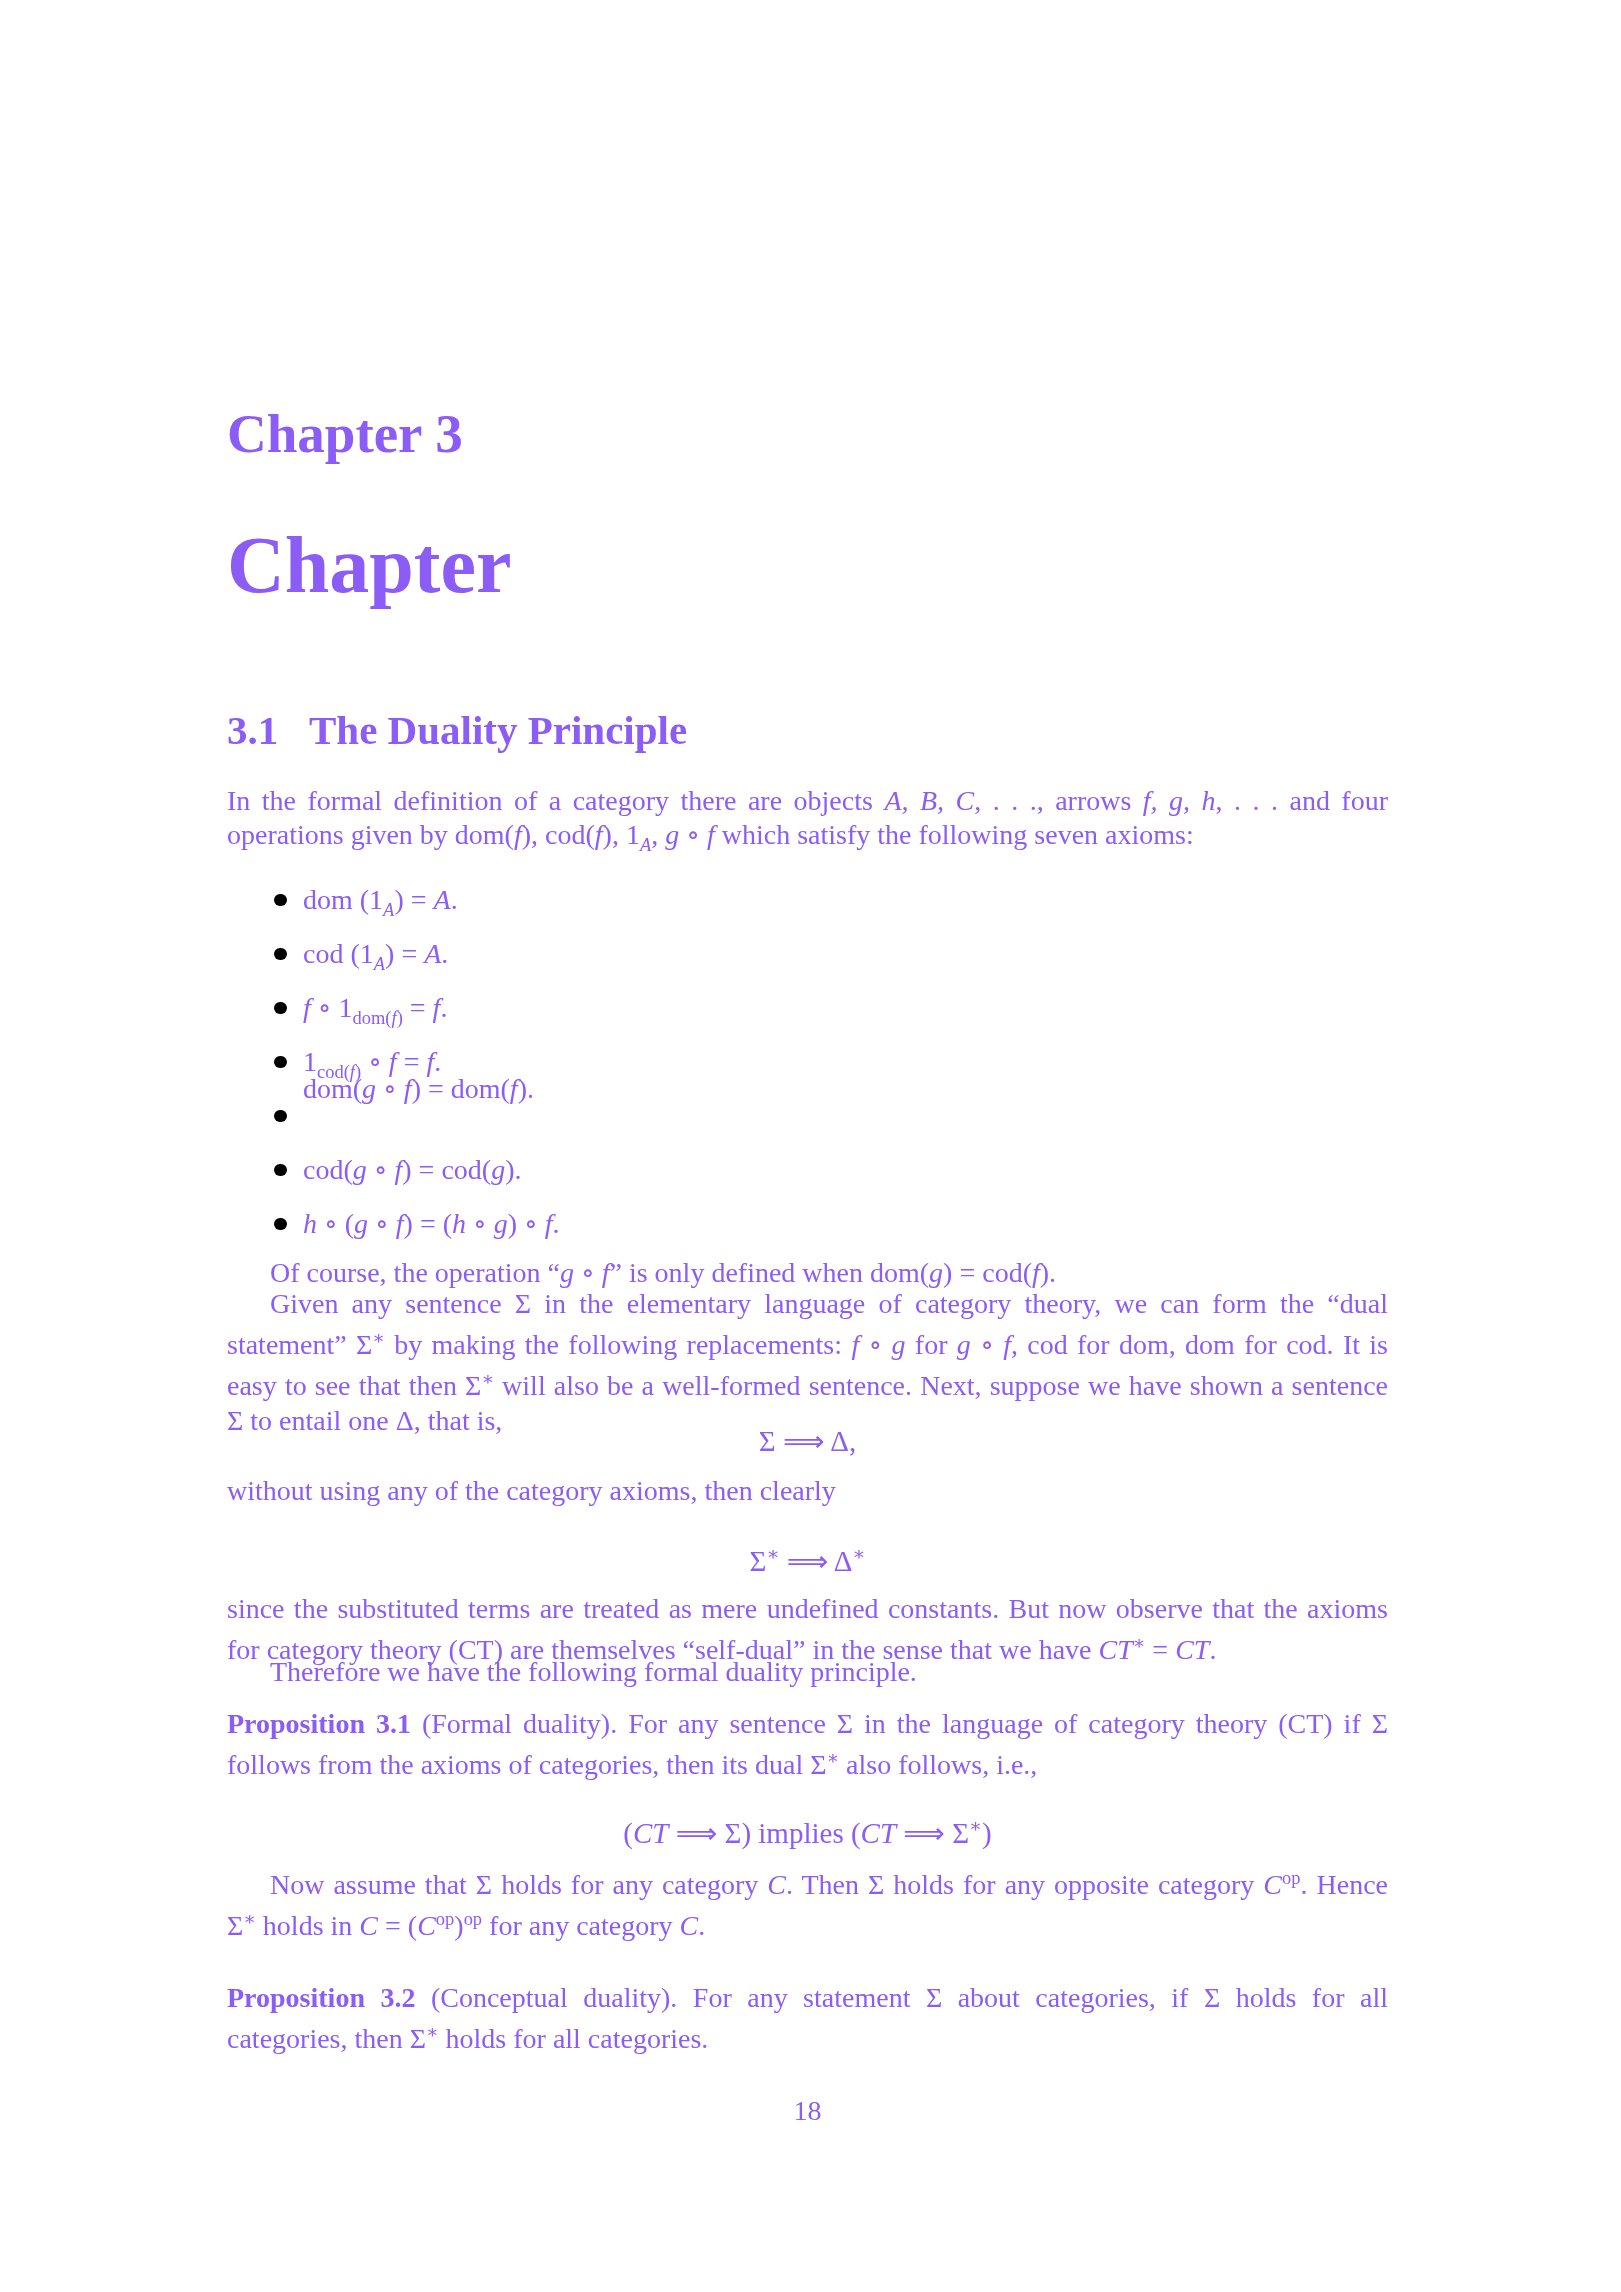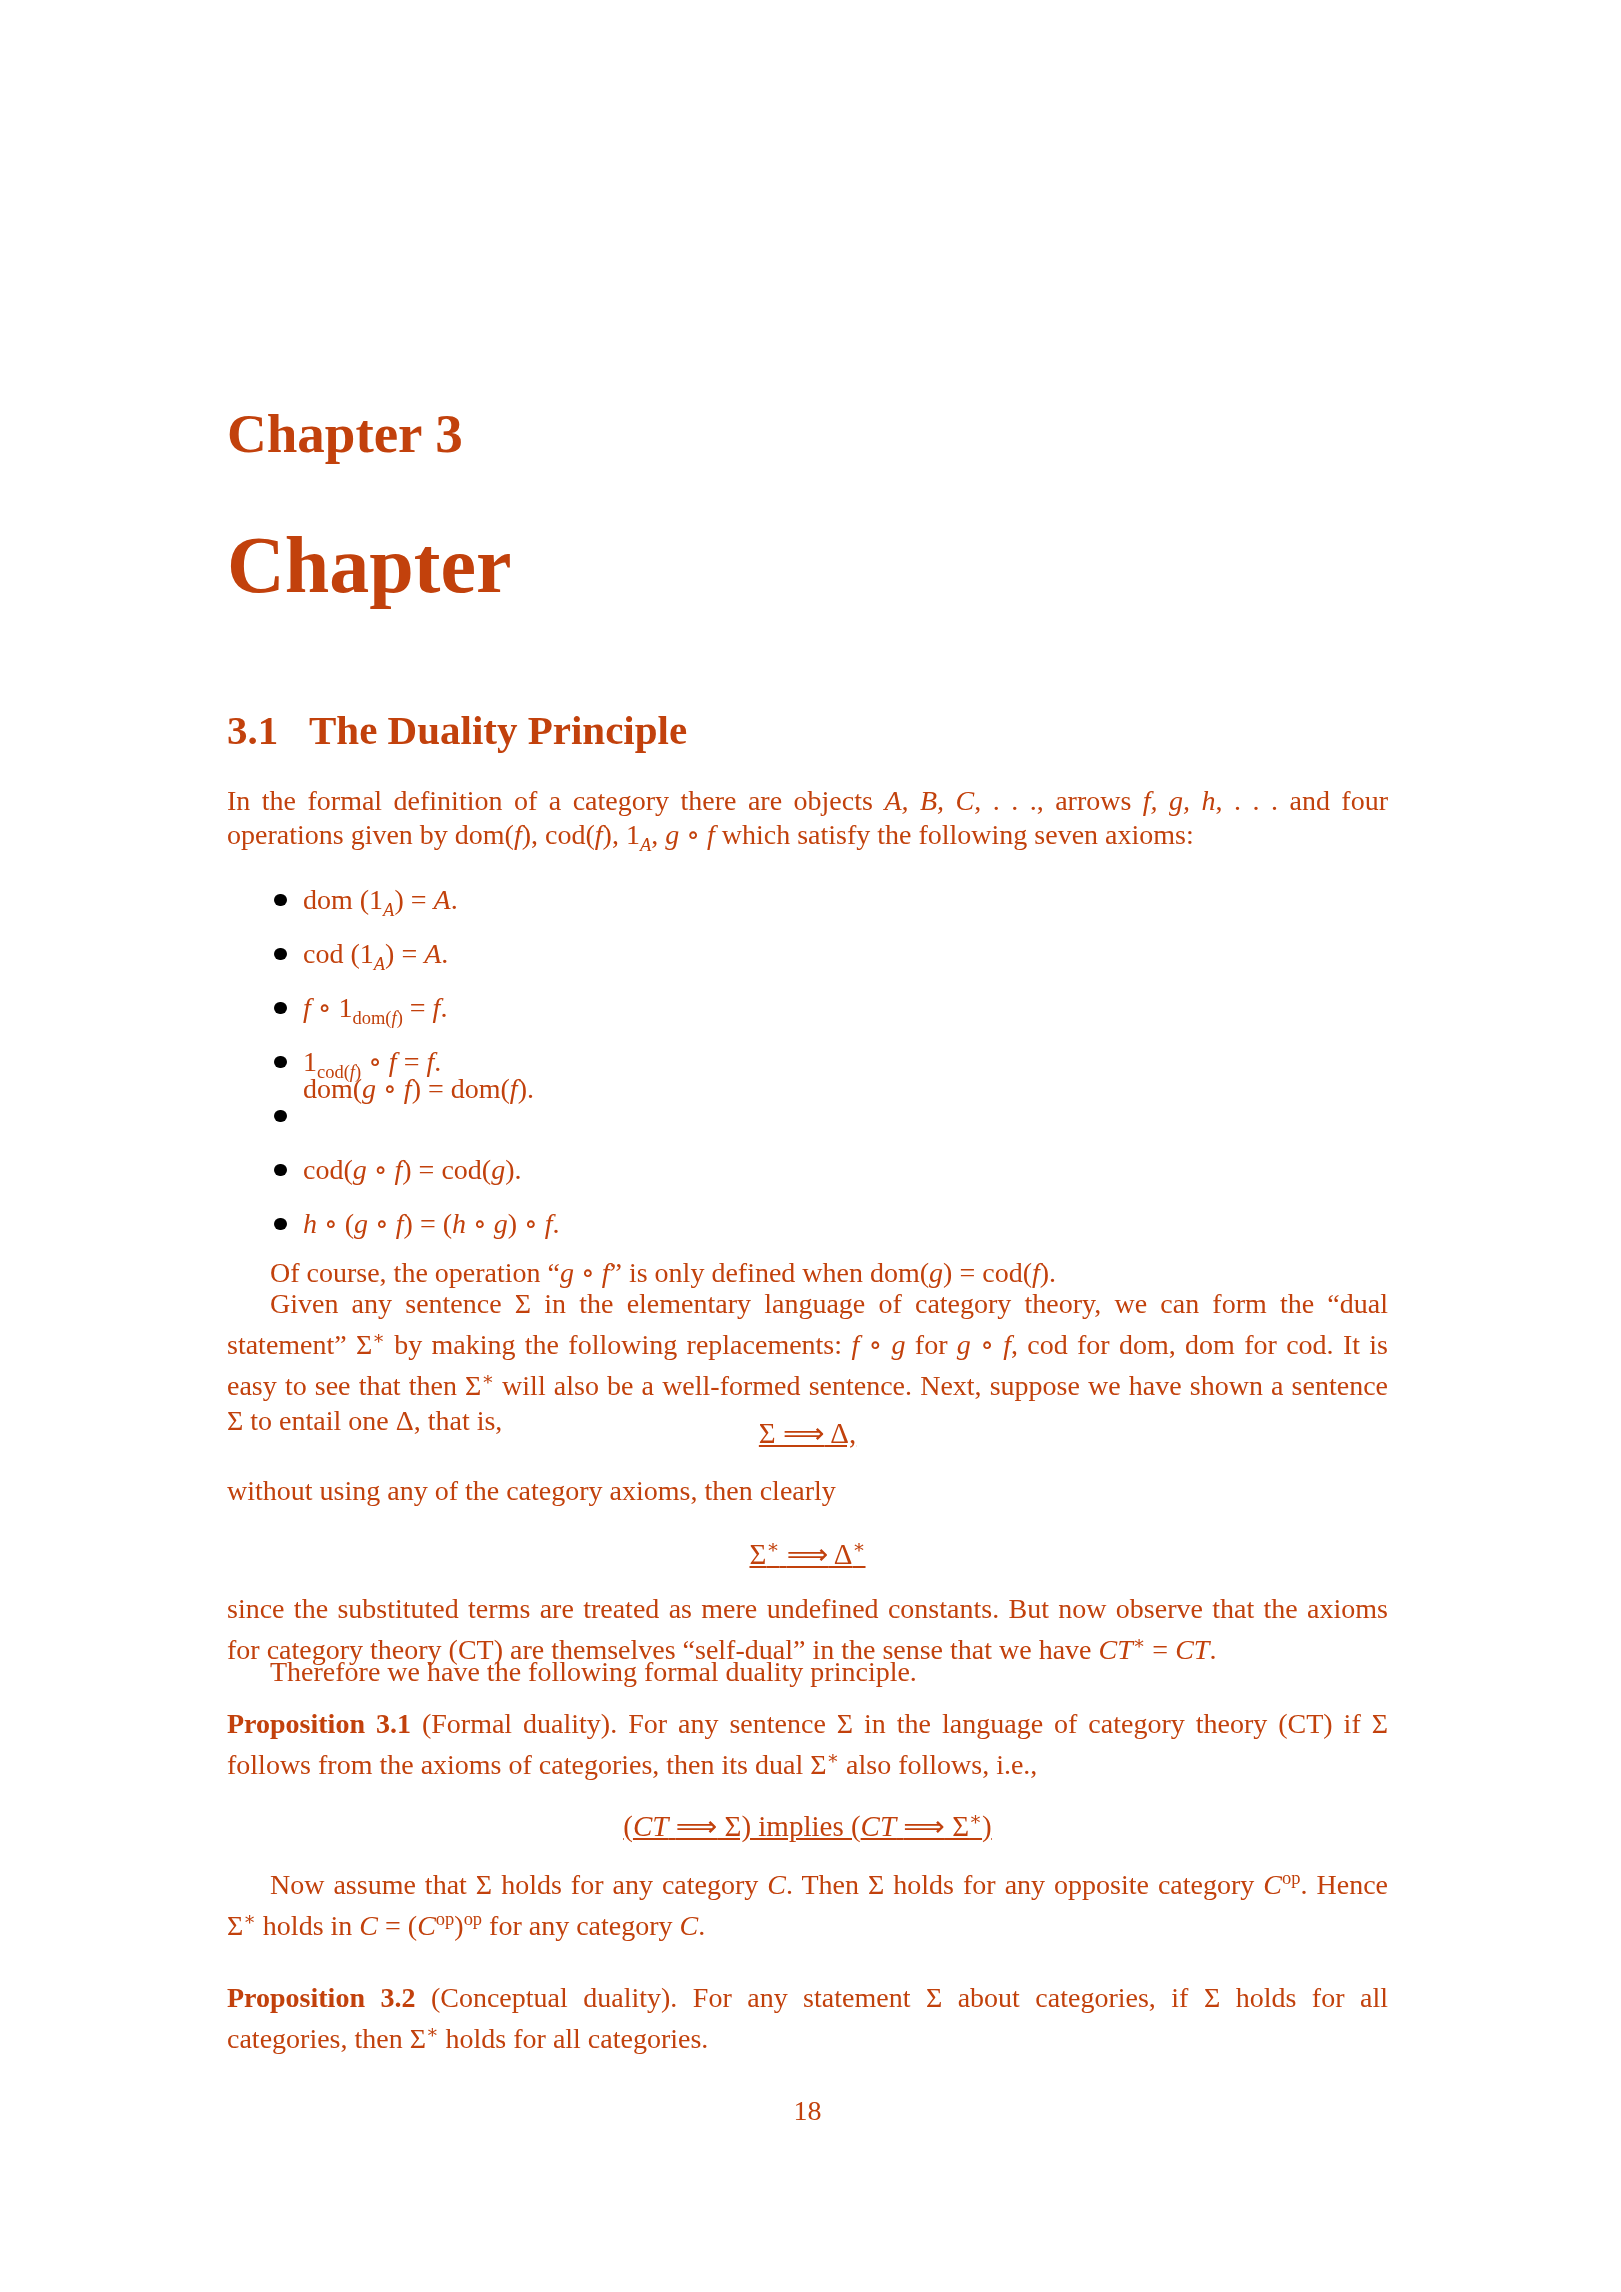--- a/index.html
+++ b/index.html
@@ -1,21 +1,21 @@
 <!DOCTYPE html>
 <html><head>
 <meta charset="utf-8">
 <title>Page</title>
 <style>
   html,body{margin:0;padding:0;background:#e8e8e8;}
   .page{
     position:relative;
     width:1621px;height:2293px;
     background:#ffffff;
-    color:#c2410c;
+    color:#8b5cf6;
     font-family:"Liberation Serif","DejaVu Serif",serif;
     overflow:hidden;
   }
   .content{
     position:absolute;left:227px;top:0;width:1161px;height:2293px;
   }
   .blk{position:absolute;left:0;width:1161px;}
   .chapter-label{font-size:55px;font-weight:bold;line-height:1.1;}
   .chapter-title{font-size:80px;font-weight:bold;line-height:1.1;}
   .section-heading{font-size:41px;font-weight:bold;line-height:1.1;}
@@ -23,21 +23,21 @@
   .para{
     font-size:28px;line-height:34px;text-align:justify;margin:0;
   }
   .indent{text-indent:43px;}
   .nojust{text-align:left;}
   .axiom-item{position:absolute;left:76px;width:1085px;font-size:28px;line-height:34px;}
   .bullet-dot{
     position:absolute;left:47px;width:12.7px;height:12.7px;border-radius:50%;
     background:#000;margin-top:10.8px;
   }
-  .equation{font-size:29px;line-height:33px;text-align:center;margin:0;text-decoration:underline;}
+  .equation{font-size:29px;line-height:48px;text-align:center;margin:0;}
   .arr{font-family:"DejaVu Sans","DejaVu Serif",sans-serif;}
   sup{font-size:66%;}
   sub{font-size:66%;}
   .page-number{font-size:28px;text-align:center;}
   i{font-style:italic;}
   b{font-weight:bold;}
 </style>
 </head>
 <body>
 

